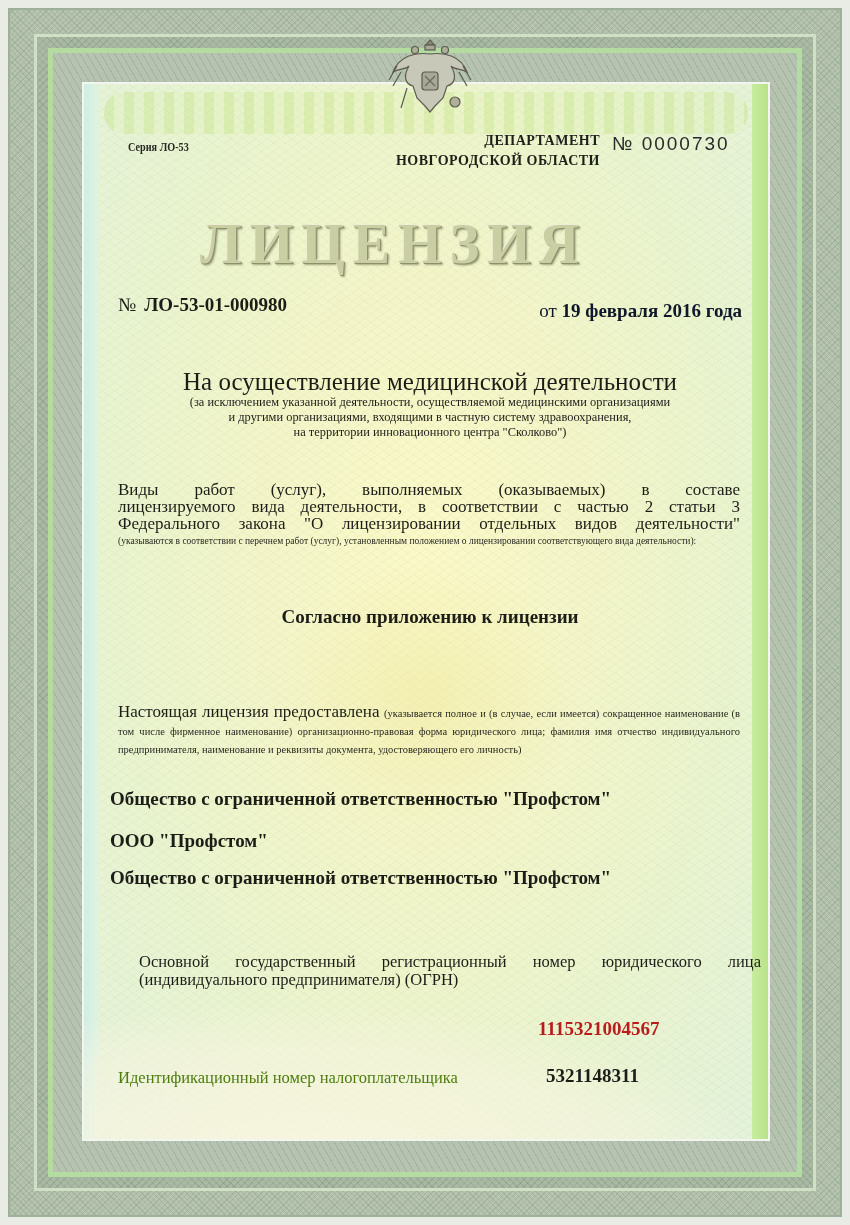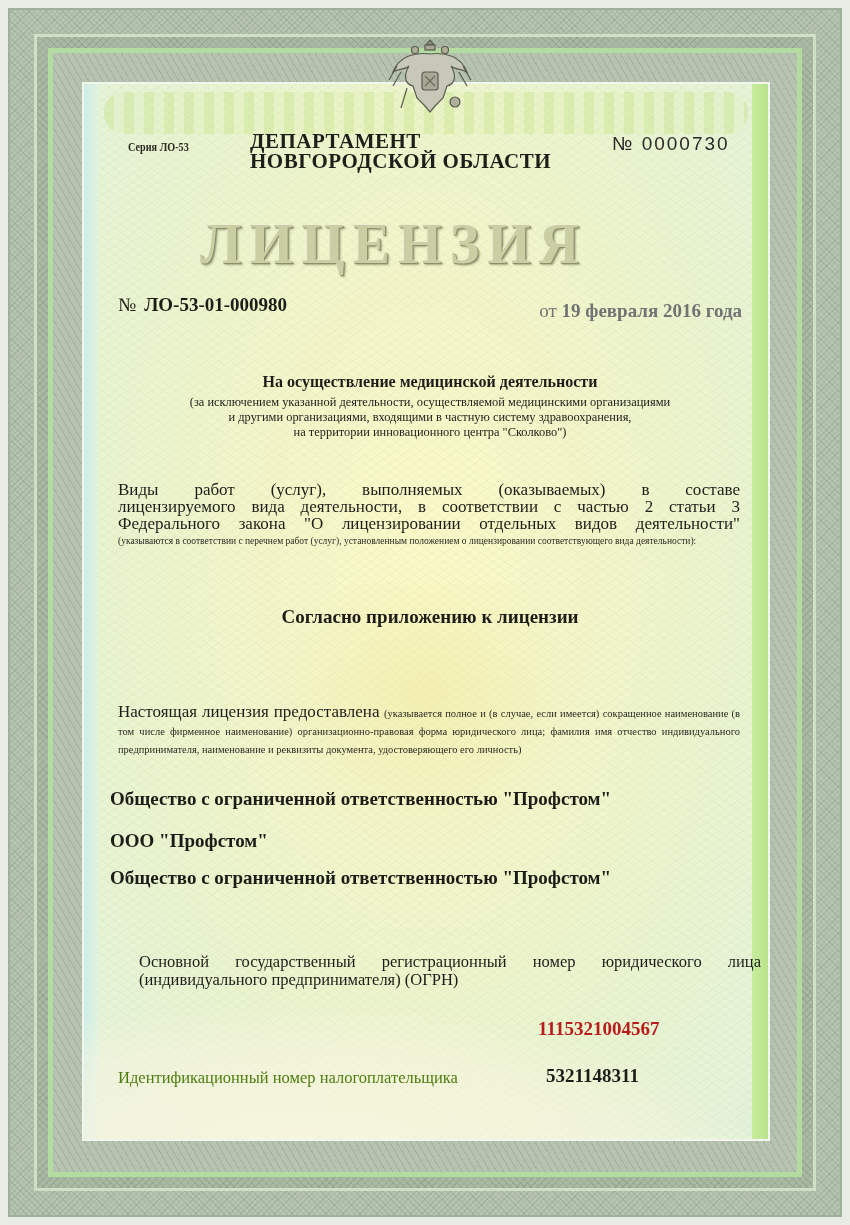--- a/index.html
+++ b/index.html
@@ -79,42 +79,42 @@
   }
   .series {
     left: 128px; top: 140px; font-size: 12px; color: #2a2a22; font-weight: bold;
     transform: scaleX(0.85); transform-origin: left;
   }
   .blank-number {
     left: 612px; top: 133px; font-size: 19px; color: #2a2a2a;
     font-family: "Liberation Sans", "DejaVu Sans", sans-serif; letter-spacing: 2px;
   }
   .dept {
-    left: 250px; width: 350px; top: 131px; text-align: left;
-    font-size: 21px; line-height: 20px; font-weight: bold; color: #1f1f1a;
+    left: 250px; width: 350px; top: 131px; text-align: right;
+    font-size: 14px; line-height: 20px; font-weight: bold; color: #1f1f1a;
     letter-spacing: 0.5px;
   }
   .title {
     left: 200px; width: 450px; top: 212px; text-align: left;
     font-size: 56px; font-weight: bold; letter-spacing: 8px;
     color: #c9cfa2;
     text-shadow: 1px 1px 0 #8d8f6d, -1px -1px 0 #ecefd2, 2px 2px 2px rgba(90,90,60,0.5);
   }
   .lic-number {
     left: 118px; top: 294px; font-size: 19px; color: #1d1d18; font-weight: bold;
   }
   .lic-number .no { font-weight: normal; margin-right: 8px; }
   .lic-date {
-    right: 108px; top: 300px; font-size: 19px; color: #737373;
+    right: 108px; top: 300px; font-size: 19px; color: #0f172a;
   }
   .lic-date b { font-weight: bold; }
   .purpose {
     left: 110px; width: 640px; top: 370px; text-align: center; color: #1d1d18;
   }
-  .purpose-title { font-size: 16px; font-weight: bold; line-height: 24px; }
+  .purpose-title { font-size: 25px; font-weight: normal; line-height: 24px; }
   .purpose-note { font-size: 13.5px; line-height: 15px; transform: scaleX(0.92); }
   .works {
     left: 118px; width: 622px; top: 481px; color: #1d1d18;
   }
   .works-text {
     font-size: 17px; line-height: 17px; text-align: justify; text-align-last: justify;
   }
   .works-note {
     font-size: 10px; line-height: 14px; margin-top: 2px; color: #2a2a22;
     transform: scaleX(0.95); transform-origin: left;

